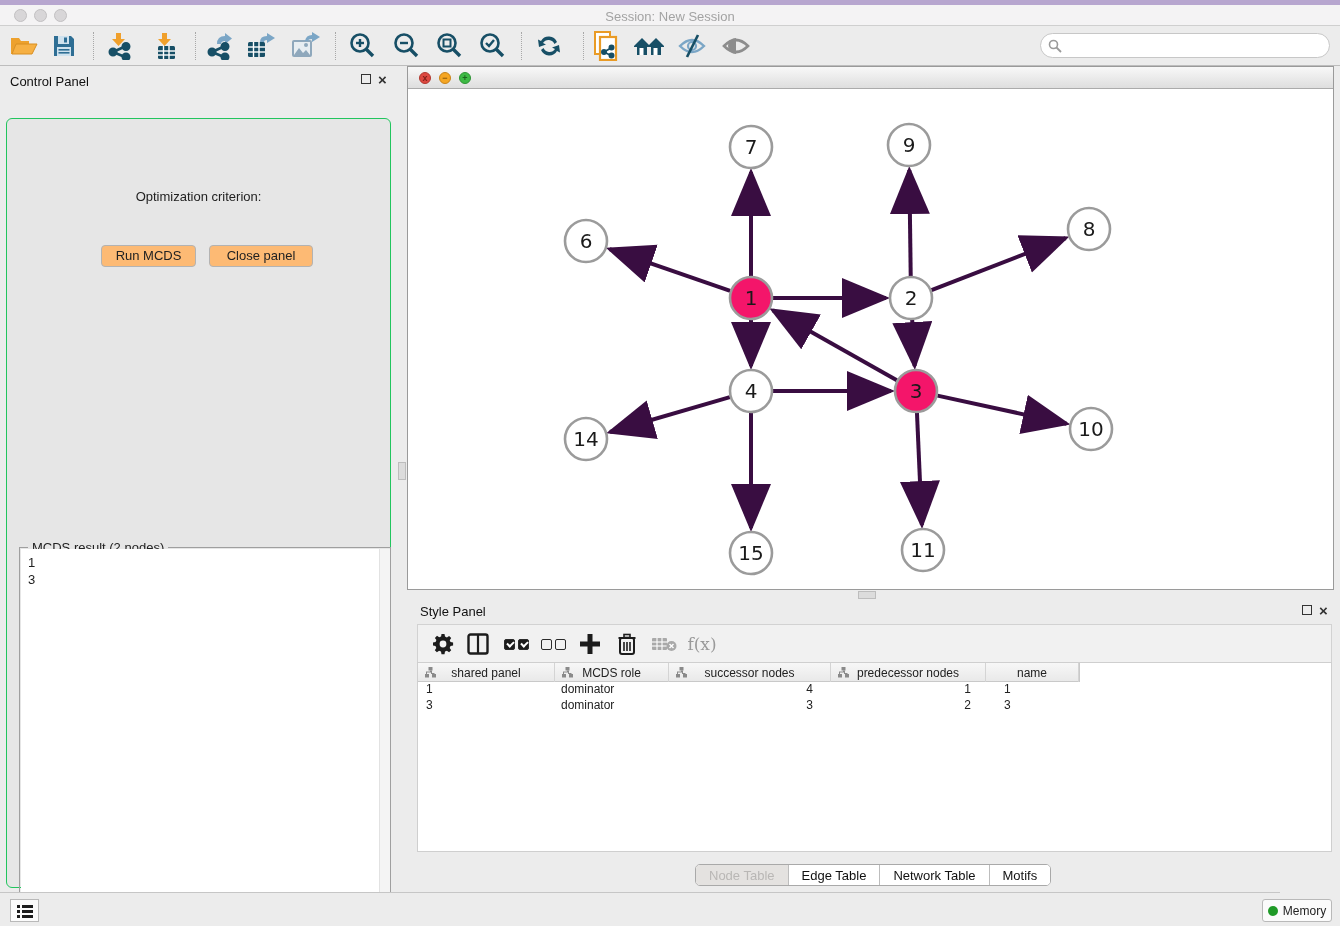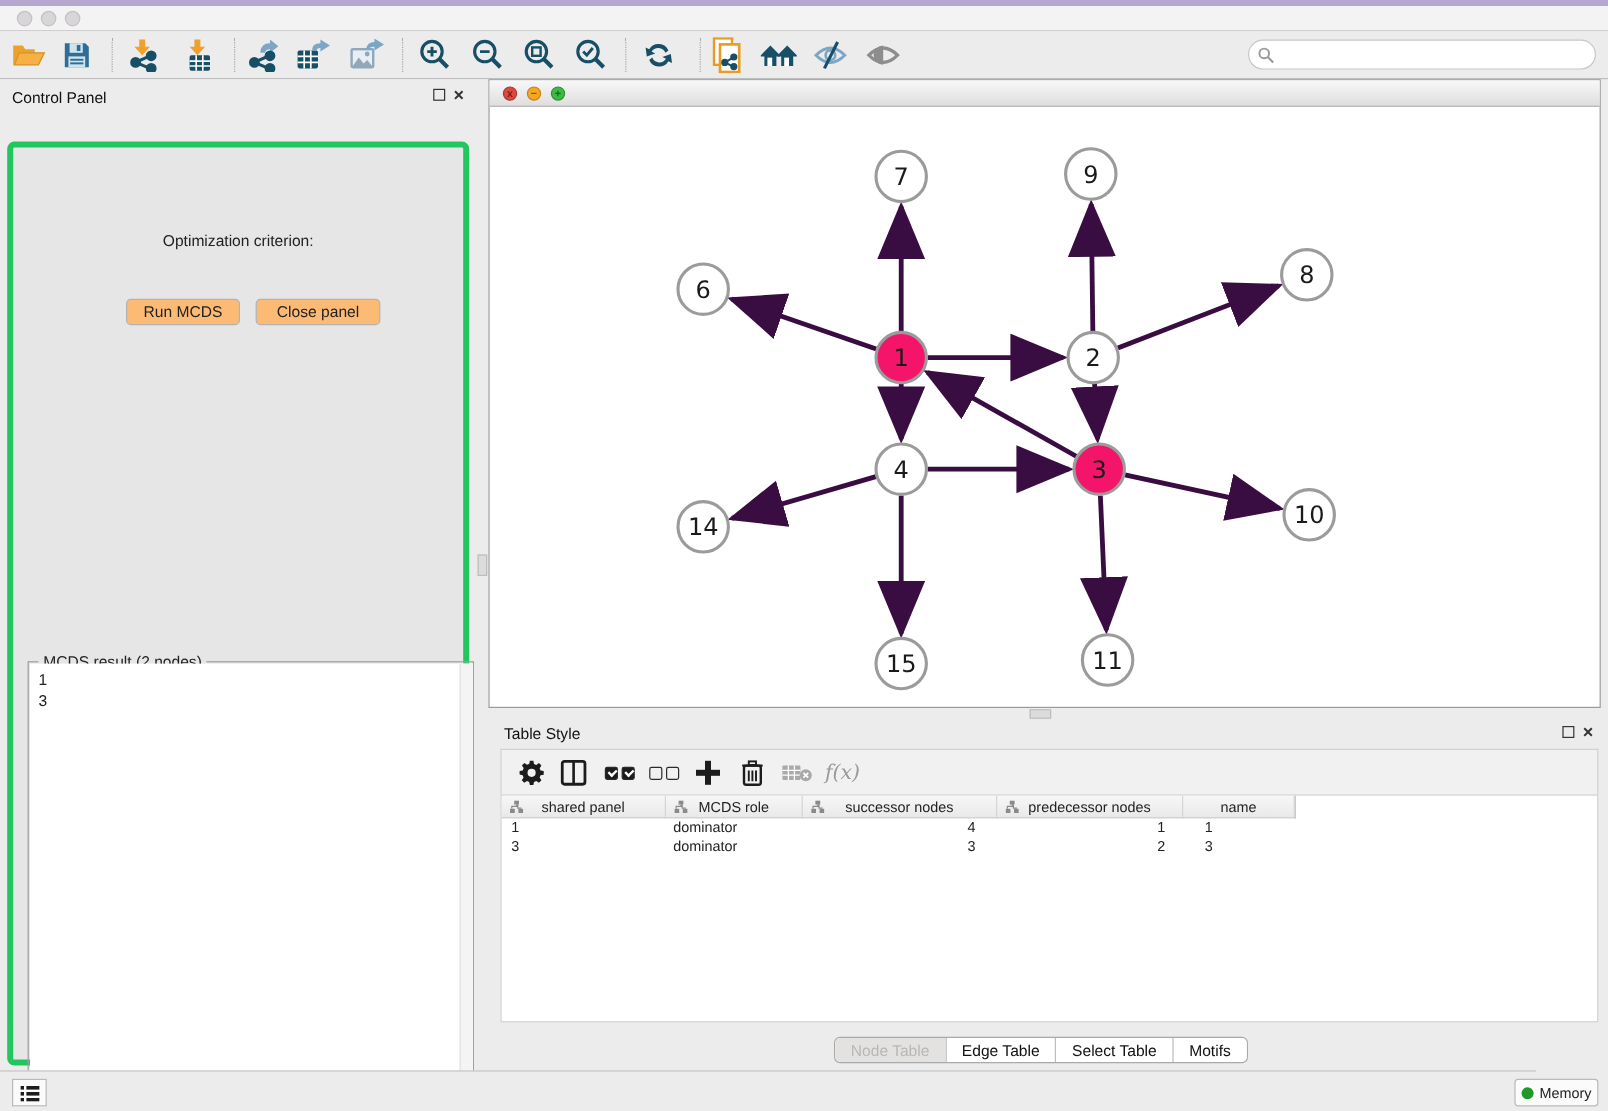--- a/index.html
+++ b/index.html
@@ -22,21 +22,21 @@
   
   #control-panel{left:0;top:66px;width:397px;height:826px;background:#ececec}
   .panel-title{font-size:13px;color:#111}
   .panel-ctl{font-weight:700;color:#333;font-size:13px;line-height:13px}
   .float-box{width:10px;height:10px;border:1.5px solid #333}
   #cp-tabs{left:0;top:31px;width:397px;display:flex;justify-content:center}
   .tabgroup{display:flex;border:1px solid #a9a9a9;border-radius:5px;overflow:hidden;background:#fff;height:22px}
   .tab{padding:3px 14px;font-size:13px;background:#fff;color:#111;border-left:1px solid #bdbdbd;white-space:nowrap}
   .tab:first-child{border-left:none}
   .tab.sel{background:#e4e2e0;color:#b9b7b5}
-  #cp-body{left:6px;top:52px;width:385px;height:770px;background:#e6e6e6;border:5px solid #22c55e;border-radius:6px}
+  #cp-body{left:6px;top:52px;width:385px;height:770px;background:#e6e6e6;border:1px solid #22c55e;border-radius:6px}
   #opt-label{top:70px;width:100%;text-align:center;font-size:13px}
   #criterion-select{left:44px;top:92px;width:310px;height:23px;background:#fff;border:1px solid #b9b9b9;border-radius:4px;font-size:13px;line-height:21px;padding-left:9px}
   .spin{position:absolute;right:6px;top:3px;width:11px;height:16px;color:#555;font-size:8px;line-height:8px;text-align:center}
   .btn{background:#fdba74;border:1px solid #b3b3b3;border-radius:4px;font-size:13px;text-align:center;line-height:20px;height:22px}
   #run-btn{left:94px;top:126px;width:95px}
   #closepanel-btn{left:202px;top:126px;width:104px}
   #result-group{left:12px;top:428px;width:372px;height:381px;border:1px solid #9f9f9f}
   #result-legend{left:8px;top:-8px;padding:0 4px;background:#e6e6e6;font-size:13px}
   #result-area{left:1px;top:1px;width:369px;height:378px;background:#fff}
   #result-text{left:7px;top:5px;font-size:13px;line-height:17px;white-space:pre}
@@ -67,36 +67,37 @@
   .th{position:relative;display:flex;align-items:center;justify-content:center;font-size:12px;color:#222;border-right:1px solid #d4d4d4;height:19px}
   .th svg{position:absolute;left:7px;top:4px}
   .tr{display:flex;height:16px;font-size:12px}
   .td{overflow:hidden;white-space:nowrap}
   .a-l{text-align:left}.a-r{text-align:right}
   #tp-tabs{left:288px;top:264px}
   .tab2{padding:3px 13px;font-size:13px}
   .checkbox{width:11px;height:11px;border:1.5px solid #2b2b2b;border-radius:2px;display:inline-block}
   .checkbox.on{background:#1c1c1c;position:relative}
   .checkbox.on:after{content:"";position:absolute;left:2px;top:1px;width:5px;height:3px;border-left:2px solid #fff;border-bottom:2px solid #fff;transform:rotate(-45deg)}
-  #fx-label{font-family:"DejaVu Serif",serif;font-style:italic;font-size:17px;color:#9a9a9a}
+  #fx-label{font-family:"DejaVu Serif",serif;font-size:17px;color:#9a9a9a}
 
   
   #status-bar{left:0;top:892px;width:1280px;height:34px;background:#ececec;border-top:1px solid #c6c6c6}
   #list-btn{left:10px;top:6px;width:29px;height:23px;background:#fbfbfb;border:1px solid #b9b9b9;display:flex;align-items:center;justify-content:center}
   #memory-btn{left:1262px;top:6px;width:70px;height:23px;background:#fbfbfb;border:1px solid #b9b9b9;border-radius:3px;display:flex;align-items:center;justify-content:center;gap:5px;font-size:12px}
   #memory-dot{width:10px;height:10px;border-radius:50%;background:#1f9a27}
 </style>
 </head>
 <body>
 
 <div class="abs" id="top-strip"></div>
 <div class="abs" id="titlebar">
   <div class="abs traffic" style="left:14px"></div>
   <div class="abs traffic" style="left:34px"></div>
   <div class="abs traffic" style="left:54px"></div>
+  <div class="abs" id="win-title">Session: New Session</div>
 </div>
 
 <div class="abs" id="toolbar">
   <div class="abs tb-btn" style="left:8px">
     <svg width="28" height="24" viewBox="0 0 28 24">
         <path d="M1 4 h8 l2 3 h8 v3 H6 L2 20 H1 z" fill="#eda12d"></path>
         <path d="M6 10 h21 l-5 10 H2 z" fill="#f6b043" stroke="#d88e20"></path>
       </svg>
   </div>
   <div class="abs tb-btn" style="left:48px">
@@ -350,21 +351,21 @@
         <text x="515" y="461" text-anchor="middle" dy="0.36em" font-family="DejaVu Sans, sans-serif" font-size="20" fill="#1a1a1a">11</text>
       </g>
     </svg>
 </div>
 
 <div class="abs" id="h-split">
     <div class="abs" id="h-grip"></div>
   </div>
 
 <div class="abs" id="table-panel">
-  <div class="abs panel-title" style="left:13px;top:4px">Table Style</div>
+  <div class="abs panel-title" style="left:13px;top:4px">Style Panel</div>
   <div class="abs float-box" style="left:895px;top:5px"></div>
   <div class="abs panel-ctl" style="left:912px;top:4px;font-size:15px">×</div>
 
   <div class="abs" id="tp-toolbar">
     <div class="abs tp-ic" style="left:9px">
       <svg width="22" height="22" viewBox="0 0 22 22">
           <path fill="#1c1c1c" d="M9.5 1 h3 l.5 2.6 1.9.8 2.2-1.5 2.1 2.1-1.5 2.2.8 1.9 2.6.5 v3 l-2.6.5 -.8 1.9 1.5 2.2 -2.1 2.1 -2.2-1.5 -1.9.8 -.5 2.6 h-3 l-.5-2.6 -1.9-.8 -2.2 1.5 -2.1-2.1 1.5-2.2 -.8-1.9 L1 12.5 v-3 l2.6-.5 .8-1.9 L2.9 4.9 5 2.8 l2.2 1.5 1.9-.8 z"></path>
           <circle cx="11" cy="11" r="3.4" fill="#f1f1f1"></circle>
         </svg>
     </div>
@@ -481,21 +482,21 @@
           <div class="td a-r" style="width: 155px; padding-right: 15px;">2</div>
           <div class="td a-l" style="width: 93px; padding-left: 18px;">3</div>
         </div>
       </div>
   </div>
 
   <div class="abs" id="tp-tabs">
       <div class="tabgroup" id="tp-tabgroup">
         <div class="tab tab2 sel">Node Table</div>
         <div class="tab tab2">Edge Table</div>
-        <div class="tab tab2">Select Table</div>
+        <div class="tab tab2">Network Table</div>
         <div class="tab tab2">Motifs</div>
       </div>
     </div>
 </div>
 
 <div class="abs" id="status-bar">
   <div class="abs" id="list-btn">
     <svg width="16" height="14" viewBox="0 0 16 14">
         <g fill="#1c1c1c">
           <rect x="0" y="1" width="3" height="3"></rect>

